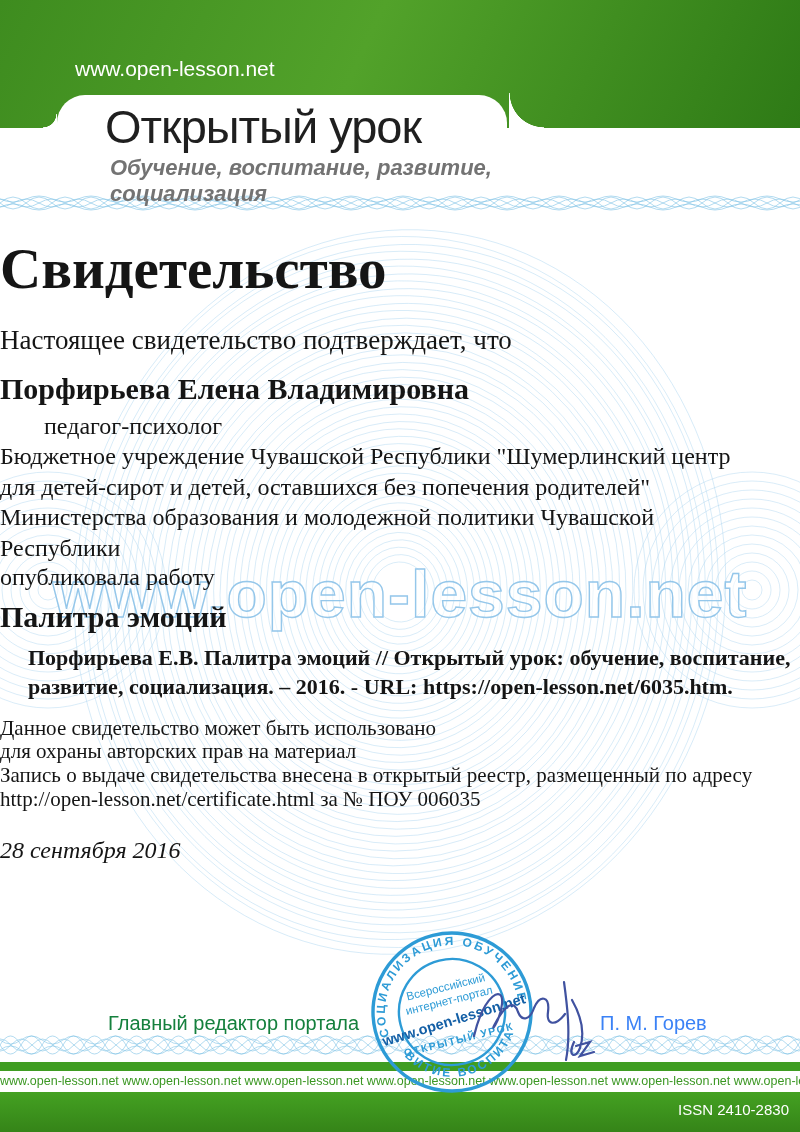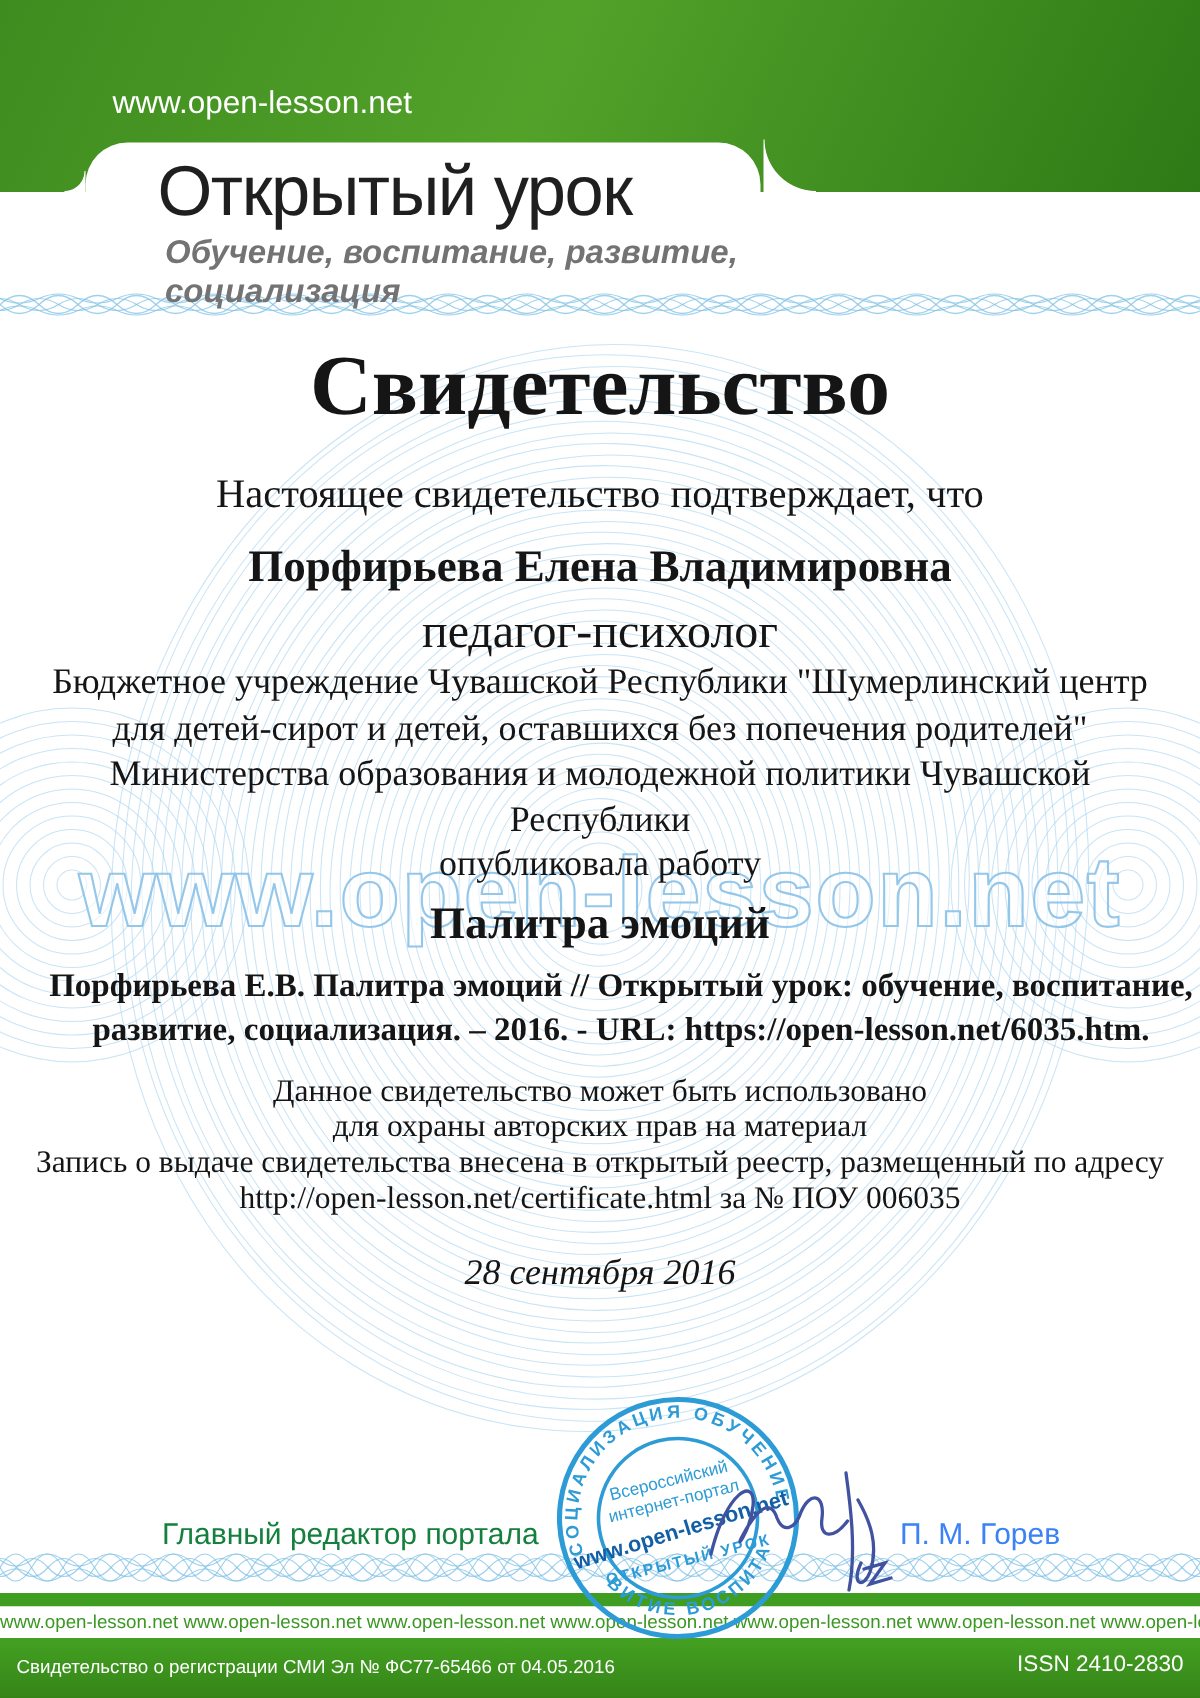--- a/index.html
+++ b/index.html
@@ -29,25 +29,25 @@
     font-family:"Liberation Sans",sans-serif;font-weight:bold;font-size:25px;}
   .portal-url{position:absolute;left:75px;top:57px;z-index:7;color:#fff;
     font-family:"Liberation Sans",sans-serif;font-size:21px;}
   .tab{position:absolute;left:57px;top:95px;width:450px;height:95px;background:#fff;
     border-radius:28px 28px 0 0;z-index:6;}
   .tab-title{position:absolute;left:48px;top:4px;color:#1f1f1f;
     font-family:"Liberation Sans",sans-serif;font-size:47px;letter-spacing:-1px;}
   .tab-subtitle{position:absolute;left:53px;top:60px;color:#737373;
     font-family:"Liberation Sans",sans-serif;font-style:italic;font-weight:bold;font-size:22px;}
   
-  .content{position:absolute;left:0;top:228px;width:100%;text-align:center;z-index:3;color:#151515;}
+  .content{position:absolute;left:0;top:239px;width:100%;text-align:left;z-index:3;color:#151515;}
   .cert-title{font-size:57px;font-weight:bold;line-height:1.05;}
   .cert-intro{margin-top:26px;font-size:27px;}
   .cert-name{margin-top:16px;font-size:30px;font-weight:bold;}
-  .cert-role{margin-top:7px;font-size:32px;}
+  .cert-role{margin-top:7px;font-size:24px;margin-left:44px;}
   .cert-org{margin-top:1px;font-size:24px;line-height:1.28;white-space:pre-line;}
   .cert-pub{font-size:24px;}
   .cert-work{margin-top:9px;font-size:30px;font-weight:bold;}
   .cert-bib-label{margin-top:22px;font-size:22px;}
   .cert-bib{margin-top:9px;font-size:22px;font-weight:bold;line-height:1.34;white-space:pre-line;padding-left:28px;}
   .cert-usage{margin-top:15px;font-size:21px;line-height:1.13;white-space:pre-line;}
   .cert-date{margin-top:25px;font-size:24px;font-style:italic;}
   
   .editor-label{position:absolute;left:108px;top:1012px;z-index:4;color:#15803d;
     font-family:"Liberation Sans",sans-serif;font-size:20px;}
@@ -230,16 +230,15 @@
     <path d="M6 64 C 16 22, 36 12, 34 32 C 32 50, 20 64, 28 50 C 38 32, 46 28, 50 40
              C 54 50, 62 48, 66 36 C 72 22, 82 24, 80 40 C 78 54, 88 54, 97 42
              M 96 10 C 99 32, 103 62, 98 88
              M 104 28 C 112 42, 118 58, 112 76 C 108 87, 99 85, 106 70
              M 108 74 L 122 70 L 112 84 L 126 80"></path>
   </svg>
 
   <div class="green-bar"></div>
   <div class="url-strip">www.open-lesson.net www.open-lesson.net www.open-lesson.net www.open-lesson.net www.open-lesson.net www.open-lesson.net www.open-lesson.net www.open-lesson.net www.open-lesson.net </div>
   <div class="footer-main">
-    <div class="footer-reg">Свидетельство о регистрации СМИ Эл № ФС77-65466 от 04.05.2016</div>
     <div class="footer-issn">ISSN 2410-2830</div>
   </div>
 </div>
 
 </body></html>

